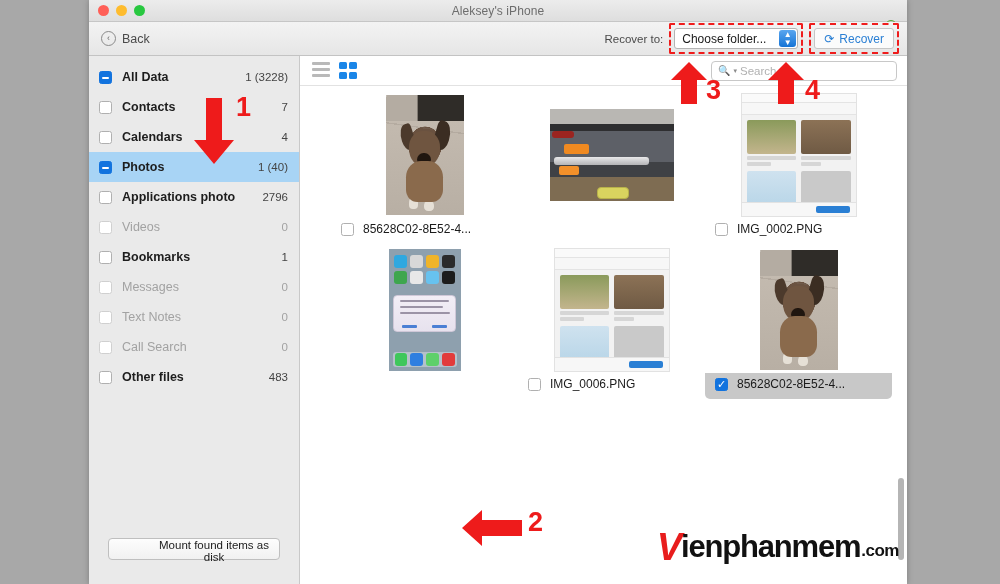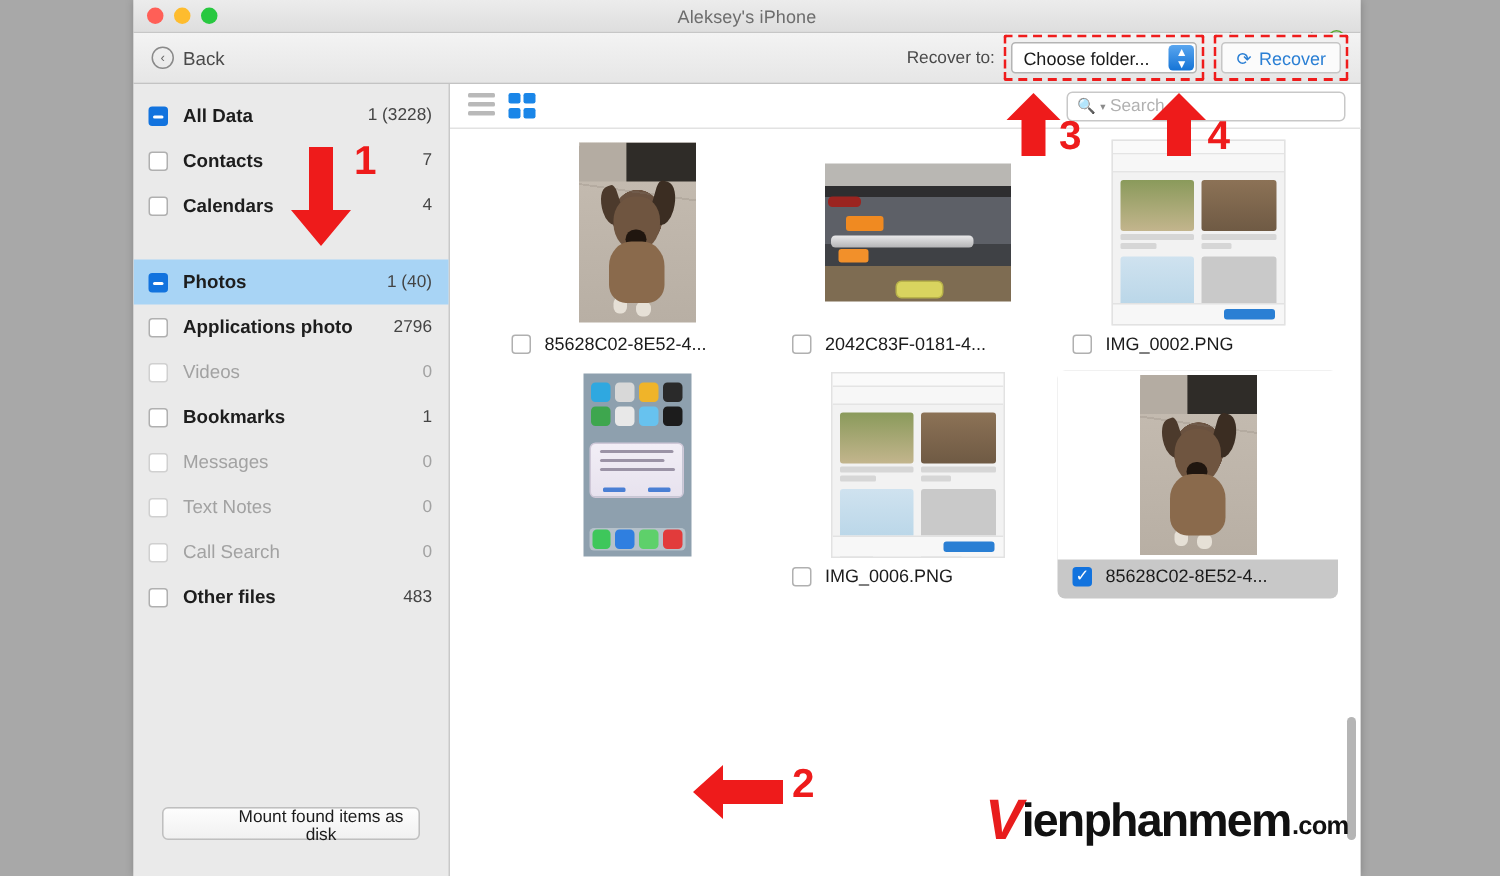--- a/index.html
+++ b/index.html
@@ -85,21 +85,21 @@
   
   .sidebar {
     width: 211px; background: #eaeaea; border-right: 1px solid #c9c9c9;
     display: flex; flex-direction: column; position: relative;
   }
   .side-list { padding-top: 6px; }
   .side-row {
     display: flex; align-items: center; height: 30px; padding: 0 11px 0 10px;
     font-size: 12.5px; color: #1d1d1d; cursor: pointer;
   }
-  .side-row.active { background: #a8d4f5; margin-top: 21px; }
+  .side-row.active { background: #a8d4f5; }
   .side-row.disabled .s-label, .side-row.disabled .s-count { color: #a2a2a2; }
   .cb {
     width: 13px; height: 13px; border: 1px solid #b0b0b0; background: #fff;
     border-radius: 2.5px; margin-right: 10px; flex: none; position: relative;
   }
   .cb.dim { border-color: #d0d0d0; }
   .cb.mixed { background: #1273de; border-color: #1273de; }
   .cb.mixed::after {
     content: ""; position: absolute; left: 2px; right: 2px; top: 5px;
     height: 2px; background: #fff; border-radius: 1px;
@@ -398,24 +398,20 @@
               <div class="cell">
                 <div class="thumb-box">
                   <div class="ph land desk">
                     <span class="red"></span>
                     <span class="orange1"></span>
                     <span class="silver"></span>
                     <span class="orange2"></span>
                     <span class="yellowbox"></span>
                   </div>
                 </div>
-                <div class="cap">
-                  <span class="cb"></span>
-                  <span class="cap-text">2042C83F-0181-4...</span>
-                </div>
               </div>
               <div class="cell">
                 <div class="thumb-box">
                   <div class="ph shot shotbg">
                     <div class="hdr"></div>
                     <div class="nav"></div>
                     <div class="albums">
                       <div>
                         <div class="al" style="background:linear-gradient(#8a9a5b,#c3b58d)"></div>
                         <div class="cap2"></div>

